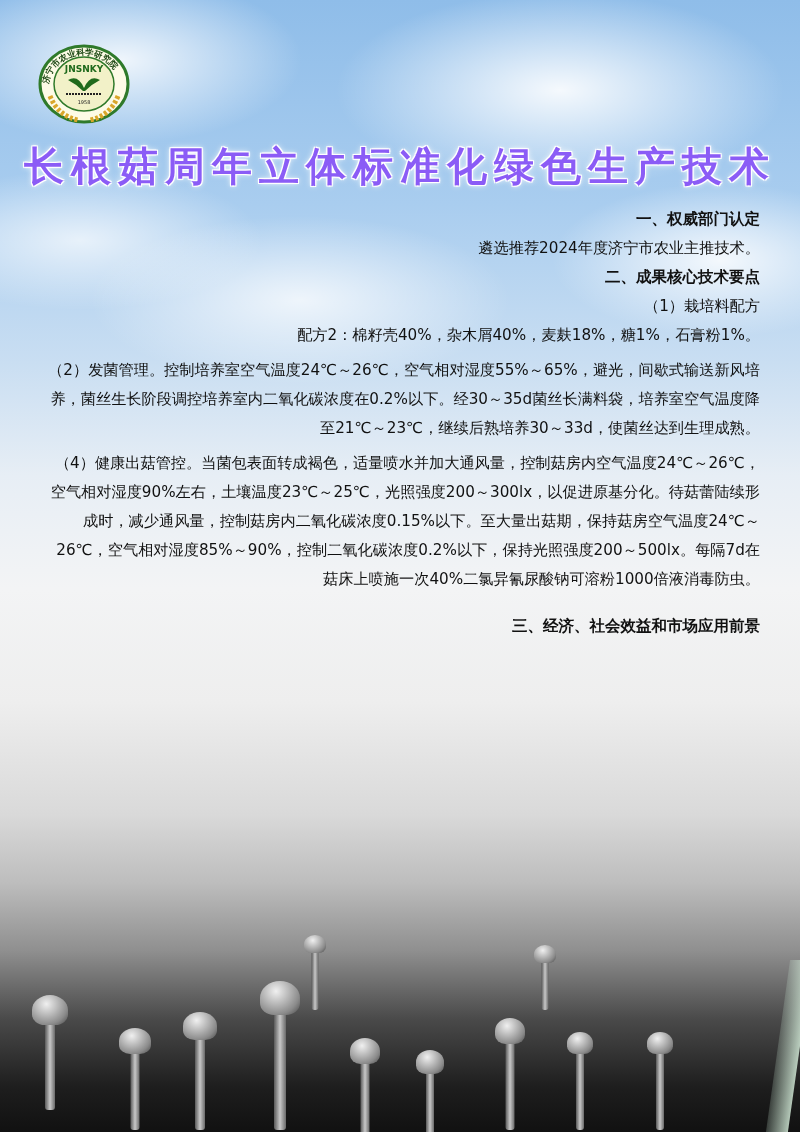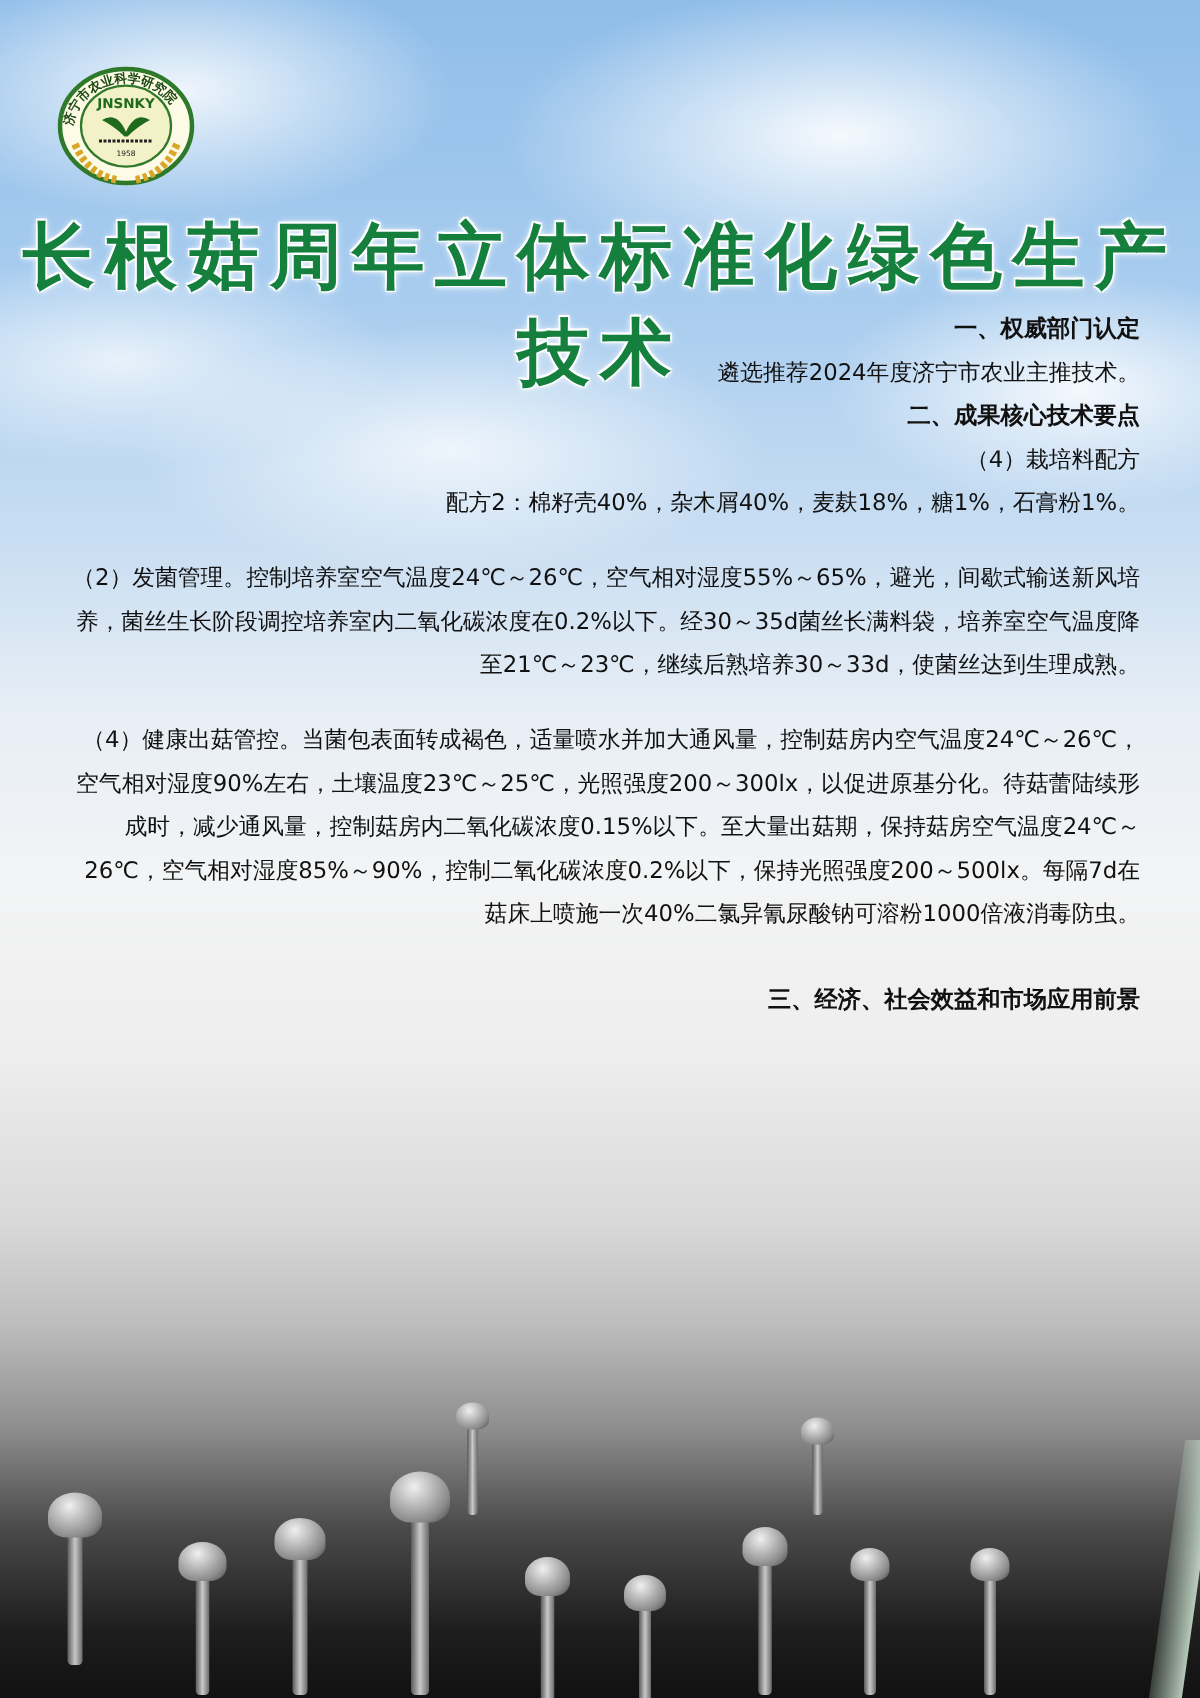--- a/index.html
+++ b/index.html
@@ -23,30 +23,30 @@
       overflow: hidden;
     }
     .mush { position: absolute; }
     .mush .stem { position: absolute; left: 50%; transform: translateX(-50%); bottom: 0; background: linear-gradient(90deg,#5a5a5a,#c8c8c8,#6a6a6a); border-radius: 3px; }
     .mush .cap { position: absolute; left: 50%; transform: translateX(-50%); background: radial-gradient(ellipse at 40% 30%, #f0f0f0, #8a8a8a 70%, #444); border-radius: 50% 50% 35% 35%; }
     .glass { position: absolute; right: 0; top: 960px; width: 22px; height: 172px; background: linear-gradient(90deg, rgba(200,230,210,0.2), rgba(220,245,225,0.8)); transform: skewX(-8deg); }
 
     .logo { position: absolute; left: 38px; top: 44px; width: 92px; height: 82px; }
     .title {
       position: absolute; left: 0; right: 0; top: 139px; text-align: center;
-      font-family: "DejaVu Serif", serif; font-weight: bold; font-size: 48px; letter-spacing: 7px;
-      color: #15803d;
+      font-family: "DejaVu Serif", serif; font-weight: bold; font-size: 40px; letter-spacing: 7px;
+      color: #8b5cf6;
       text-shadow: 0 0 2px #fff, 0 0 3px #fff, 1px 1px 0 #fff, -1px -1px 0 #fff, 1px -1px 0 #fff, -1px 1px 0 #fff, 0 0 6px #fff;
     }
     .content { position: absolute; left: 46px; right: 40px; top: 205px; font-size: 15.2px; line-height: 29px; text-align: right; }
     .h { font-weight: bold; font-size: 15.5px; }
     p { margin: 0; }
     .sp10 { }
-    .sp11 { margin-top: 28px; }
-    .sp15 { margin-top: 21px; }
+    .sp11 { margin-top: 18px; }
+    .sp15 { margin-top: 6px; }
     .indent { text-indent: -2px; }
   </style>
 </head>
 <body>
 
 <div class="bg"></div>
 
 <div class="mushrooms">
   <div class="mush" style="left:30px;top:80px;width:40px;height:110px">
       <div class="stem" style="width:10px;height:90px"></div>
@@ -108,20 +108,20 @@
   <text font-size="8.5" font-weight="bold" fill="#1f4a16" font-family="DejaVu Serif, serif"><textPath href="#ringpath" startOffset="4">济宁市农业科学研究院</textPath></text>
 </svg>
 
 <div class="title">长根菇周年立体标准化绿色生产技术</div>
 
 <div class="content">
   <p class="h">一、权威部门认定</p>
   <p class="sp10">遴选推荐2024年度济宁市农业主推技术。</p>
 
   <p class="h sp10">二、成果核心技术要点</p>
-  <p class="sp10 indent">（4）栽培料配方</p>
+  <p class="sp10 indent">（1）栽培料配方</p>
   <p class="sp10">配方2：棉籽壳40%，杂木屑40%，麦麸18%，糖1%，石膏粉1%。</p>
 
   <p class="sp15 indent">（2）发菌管理。控制培养室空气温度24℃～26℃，空气相对湿度55%～65%，避光，间歇式输送新风培养，菌丝生长阶段调控培养室内二氧化碳浓度在0.2%以下。经30～35d菌丝长满料袋，培养室空气温度降至21℃～23℃，继续后熟培养30～33d，使菌丝达到生理成熟。</p>
   <p class="sp15 indent">（4）健康出菇管控。当菌包表面转成褐色，适量喷水并加大通风量，控制菇房内空气温度24℃～26℃，空气相对湿度90%左右，土壤温度23℃～25℃，光照强度200～300lx，以促进原基分化。待菇蕾陆续形成时，减少通风量，控制菇房内二氧化碳浓度0.15%以下。至大量出菇期，保持菇房空气温度24℃～26℃，空气相对湿度85%～90%，控制二氧化碳浓度0.2%以下，保持光照强度200～500lx。每隔7d在菇床上喷施一次40%二氯异氰尿酸钠可溶粉1000倍液消毒防虫。</p>
 
   <p class="h sp11">三、经济、社会效益和市场应用前景</p>
 </div>
 
 </body></html>

